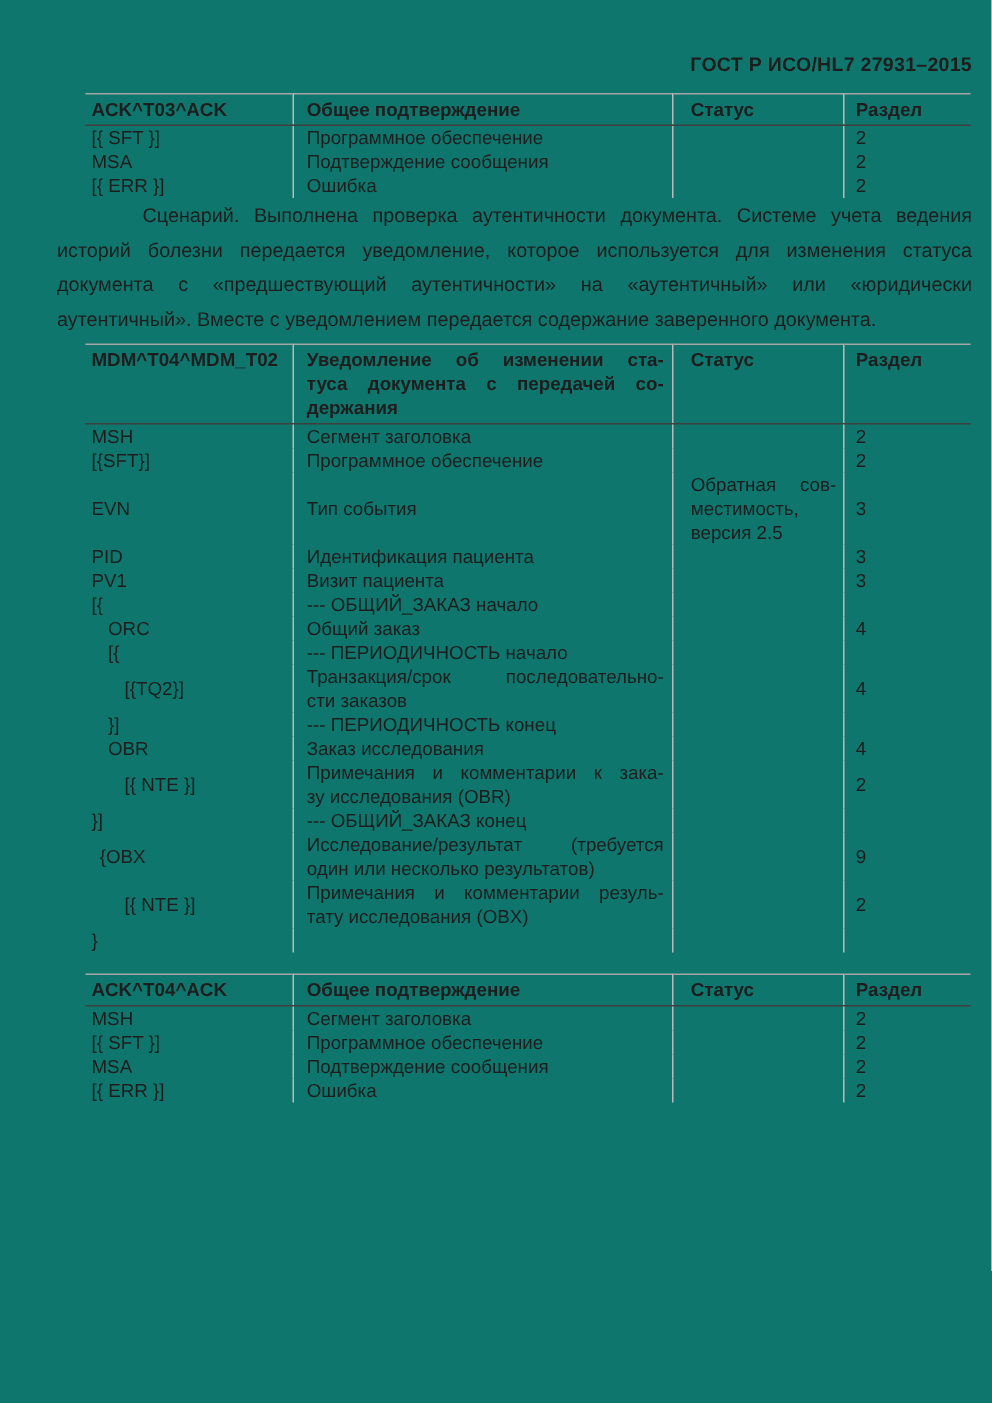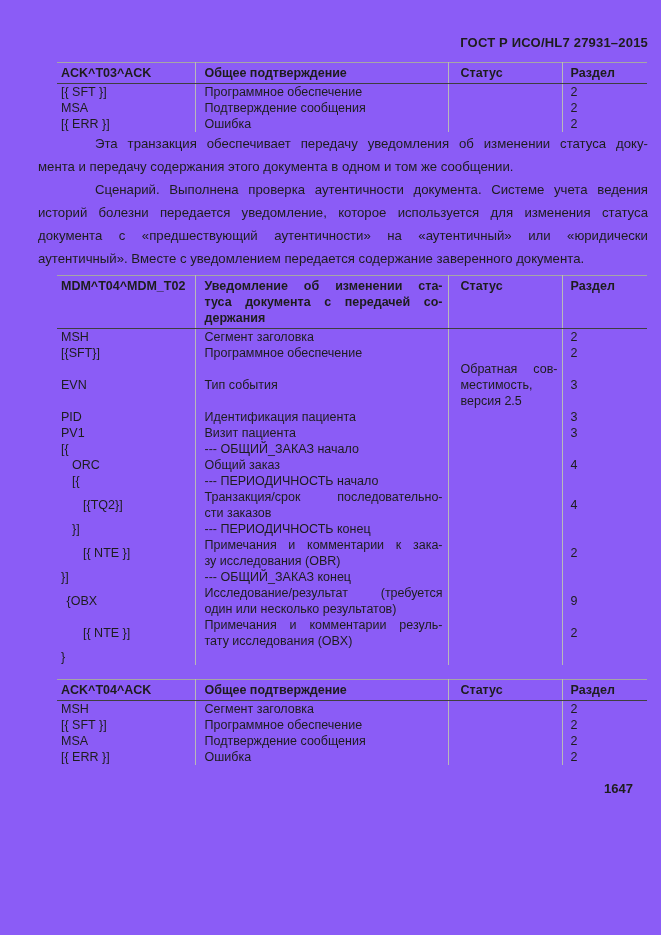--- a/index.html
+++ b/index.html
@@ -5,21 +5,21 @@
   html,body { margin:0; padding:0; background:#ffffff; }
   body {
     width:661px; height:935px;
     font-family:"Liberation Sans","DejaVu Sans",sans-serif;
     color:#1d1d1d;
   }
   .page {
     box-sizing:border-box;
     width:661px; height:935px;
     padding:36px 13px 0 38px;
-    background:#8b5cf6;
+    background:#0f766e;
     overflow:hidden;
   }
   .doc-code {
     text-align:right;
     font-weight:bold;
     font-size:13px;
     line-height:14px;
     letter-spacing:0.2px;
   }
 
@@ -120,24 +120,20 @@
           <td class="c2">Ошибка</td>
           <td class="c3">&nbsp;</td>
           <td class="c4">2</td>
         </tr>
       </tbody>
     </table>
 
 
   <div class="paras" id="paras">
       <div>
-        <div class="p-line first">Эта транзакция обеспечивает передачу уведомления об изменении статуса доку-</div>
-        <div class="p-line last">мента и передачу содержания этого документа в одном и том же сообщении.</div>
-      </div>
-      <div>
         <div class="p-line first">Сценарий. Выполнена проверка аутентичности документа. Системе учета ведения</div>
         <div class="p-line">историй болезни передается уведомление, которое используется для изменения статуса</div>
         <div class="p-line">документа с «предшествующий аутентичности» на «аутентичный» или «юридически</div>
         <div class="p-line last">аутентичный». Вместе с уведомлением передается содержание заверенного документа.</div>
       </div>
     </div>
 
   <table class="msg t2">
       <colgroup>
         <col style="width: 138px;">
@@ -219,20 +215,26 @@
           <td class="c3">&nbsp;</td>
           <td class="c4">4</td>
         </tr>
         <tr>
           <td class="c1" style="padding-left: 15px;">}]</td>
           <td class="c2">--- ПЕРИОДИЧНОСТЬ конец</td>
           <td class="c3">&nbsp;</td>
           <td class="c4">&nbsp;</td>
         </tr>
         <tr>
+          <td class="c1" style="padding-left: 15px;">OBR</td>
+          <td class="c2">Заказ исследования</td>
+          <td class="c3">&nbsp;</td>
+          <td class="c4">4</td>
+        </tr>
+        <tr>
           <td class="c1" style="padding-left: 26px;">[{ NTE }]</td>
           <td class="c2">
             <div class="cell-line">Примечания и комментарии к зака-</div>
             <div class="cell-line last">зу исследования (OBR)</div>
           </td>
           <td class="c3">&nbsp;</td>
           <td class="c4">2</td>
         </tr>
         <tr>
           <td class="c1" style="padding-left: 4px;">}]</td>
@@ -303,15 +305,14 @@
         </tr>
         <tr>
           <td class="c1" style="padding-left: 4px;">[{ ERR }]</td>
           <td class="c2">Ошибка</td>
           <td class="c3">&nbsp;</td>
           <td class="c4">2</td>
         </tr>
       </tbody>
     </table>
 
-  <div class="page-num">1647</div>
 
 </div>
 
 </body></html>

